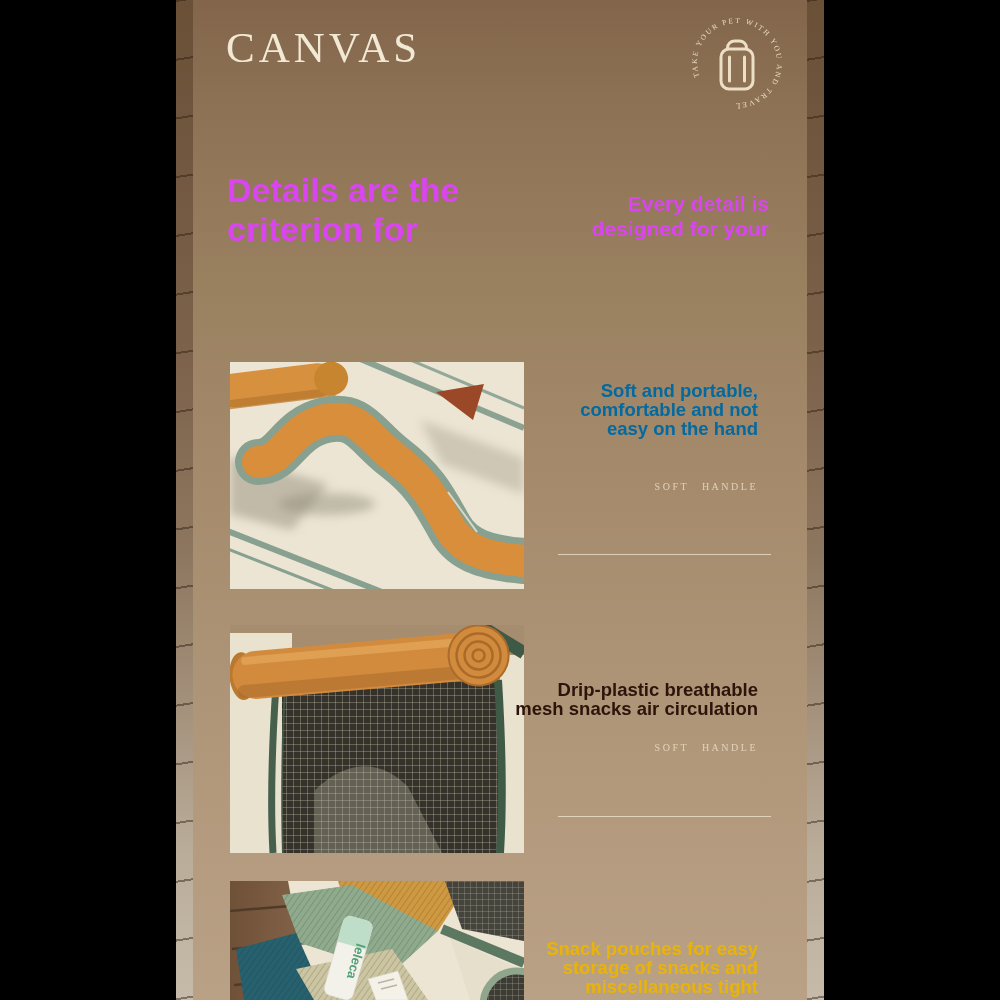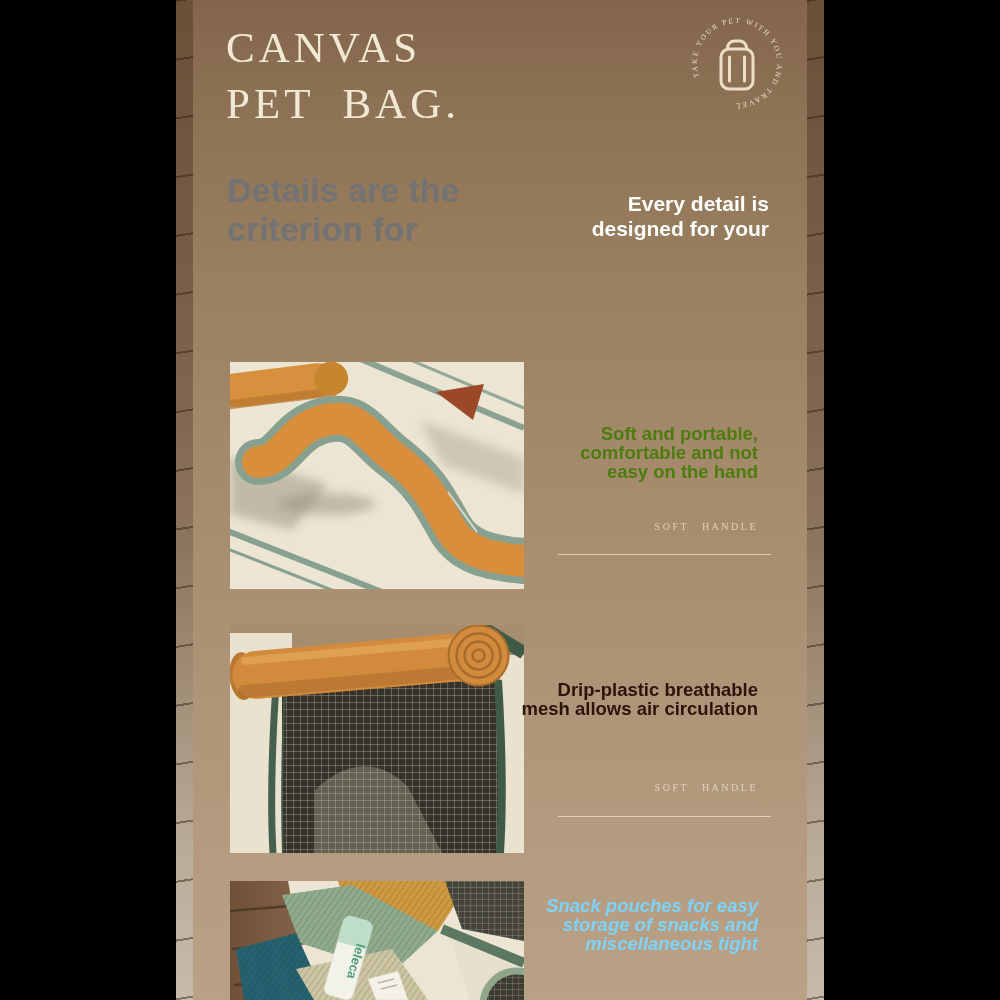--- a/index.html
+++ b/index.html
@@ -24,45 +24,45 @@
 
   .brand{
     position:absolute;left:226px;top:20px;
     font-family:"Liberation Serif",serif;font-size:43px;line-height:56px;
     letter-spacing:4px;word-spacing:14px;color:#f2e9d4;white-space:nowrap;
   }
   .badge{position:absolute;left:690px;top:16px;width:94px;height:94px;}
 
   .headline{
     position:absolute;left:227px;top:171px;
-    font-size:34px;line-height:39px;font-weight:700;color:#737373;white-space:nowrap;
+    font-size:34px;line-height:39px;font-weight:700;color:#d946ef;white-space:nowrap;
   }
   .subhead{
     position:absolute;right:231px;top:191px;width:280px;text-align:right;
-    font-size:21px;line-height:25px;font-weight:700;color:#ffffff;
+    font-size:21px;line-height:25px;font-weight:700;color:#d946ef;
   }
 
   .photo{position:absolute;left:230px;width:294px;overflow:hidden;background:#ece5d4;}
   .photo svg{display:block;}
   .photo1{top:362px;height:227px;}
   .photo2{top:625px;height:228px;}
   .photo3{top:881px;height:119px;}
 
   .caption{
     position:absolute;right:242px;text-align:right;
     font-size:18.5px;line-height:19px;font-weight:700;white-space:nowrap;
   }
-  .caption.light{color:#4d7c0f;top:424px;}
+  .caption.light{color:#0369a1;top:381px;}
   .caption.dark1{color:#2d140b;top:680px;}
-  .caption.dark2{color:#7dd3fc;top:896px;font-style:italic;}
+  .caption.dark2{color:#eab308;top:939px;}
 
   .tagline{
     position:absolute;right:242px;text-align:right;
     font-family:"Liberation Serif",serif;font-size:10px;letter-spacing:2.5px;word-spacing:8px;
-    color:rgba(233,221,196,.85);white-space:nowrap;margin-top:40px;
+    color:rgba(233,221,196,.85);white-space:nowrap;
   }
   .tag1{top:481px;}
   .tag2{top:742px;}
 
   .rule{
     position:absolute;left:558px;width:213px;height:1px;
     background:rgba(240,230,208,.75);
   }
   .rule1{top:554px;}
   .rule2{top:816px;}
@@ -71,21 +71,20 @@
 <body>
 
 <div class="stage">
 
   <div class="card"></div>
   <div class="wood left"></div>
   <div class="wood right"></div>
 
   <div class="brand">
     <div>CANVAS</div>
-    <div>PET BAG.</div>
   </div>
 
   <svg class="badge" viewBox="0 0 94 94">
     <defs>
       <path id="badge-circle" d="M 9.4 60.7 A 40 40 0 1 1 84.6 33.3 A 40 40 0 0 1 9.4 60.7" fill="none"></path>
     </defs>
     <text font-family="Liberation Serif,serif" font-size="7.4" letter-spacing="1.9" fill="#e9dcc2">
       <textPath href="#badge-circle">TAKE YOUR PET WITH YOU AND TRAVEL </textPath>
     </text>
     <g fill="none" stroke="#ecdfc6" stroke-width="3" stroke-linecap="round">
@@ -182,21 +181,21 @@
           <circle cx="249" cy="40" r="6"></circle>
           <circle cx="249" cy="40" r="14"></circle>
           <circle cx="249" cy="40" r="22"></circle>
         </g>
       </g>
     </svg>
   </div>
 
   <div class="caption dark1">
     <div>Drip-plastic breathable</div>
-    <div>mesh allows air circulation</div>
+    <div>mesh snacks air circulation</div>
   </div>
   <div class="tagline tag2">SOFT HANDLE</div>
   <div class="rule rule2"></div>
 
   <div class="photo photo3">
     <svg width="294" height="119" viewBox="0 0 294 119">
       <defs>
         <pattern id="knit3" width="5" height="5" patternUnits="userSpaceOnUse" patternTransform="rotate(35)">
           <line x1="0" y1="0" x2="0" y2="5" stroke="rgba(50,35,18,0.18)" stroke-width="2"></line>
         </pattern>

